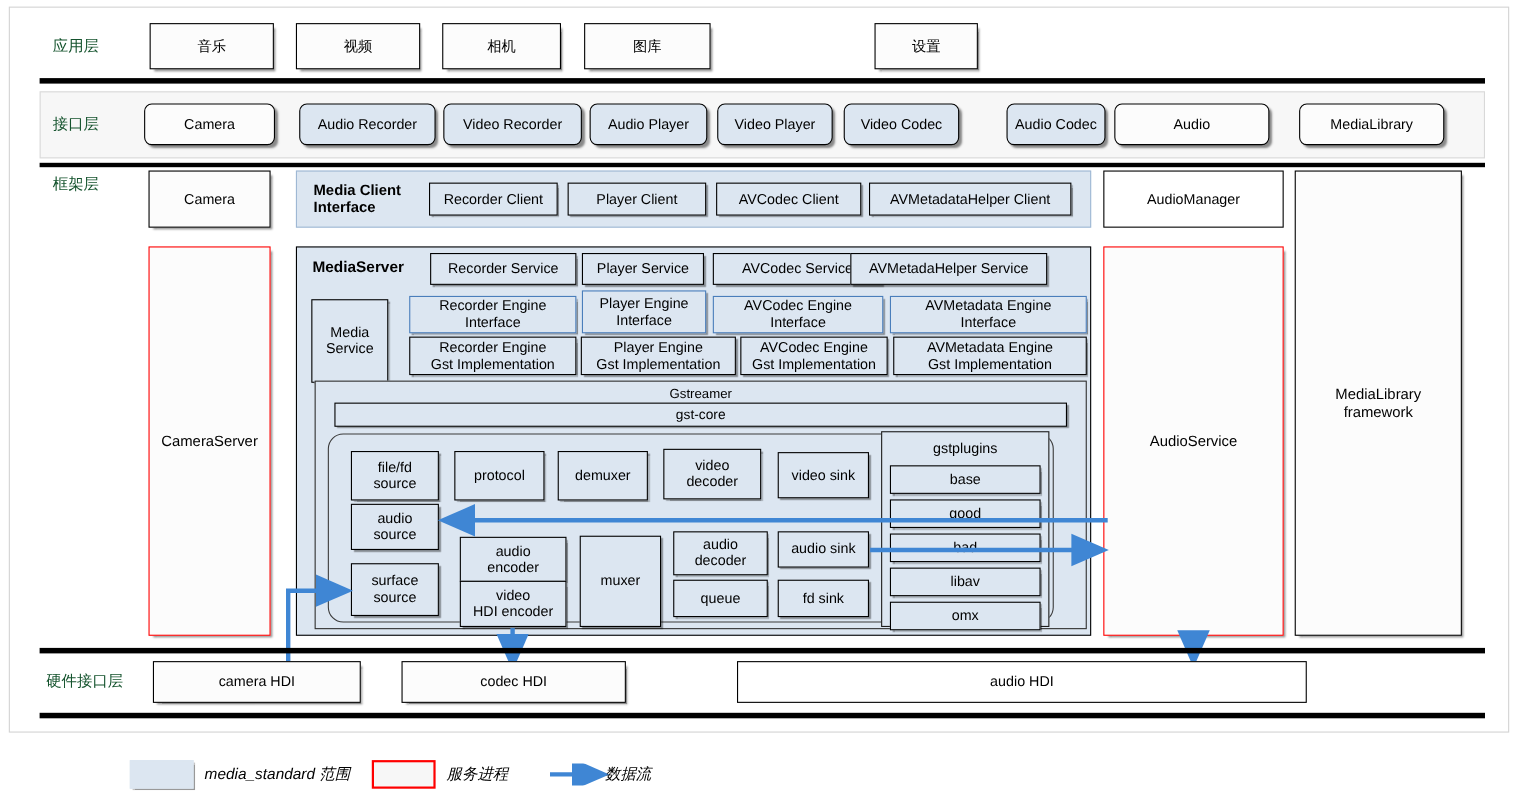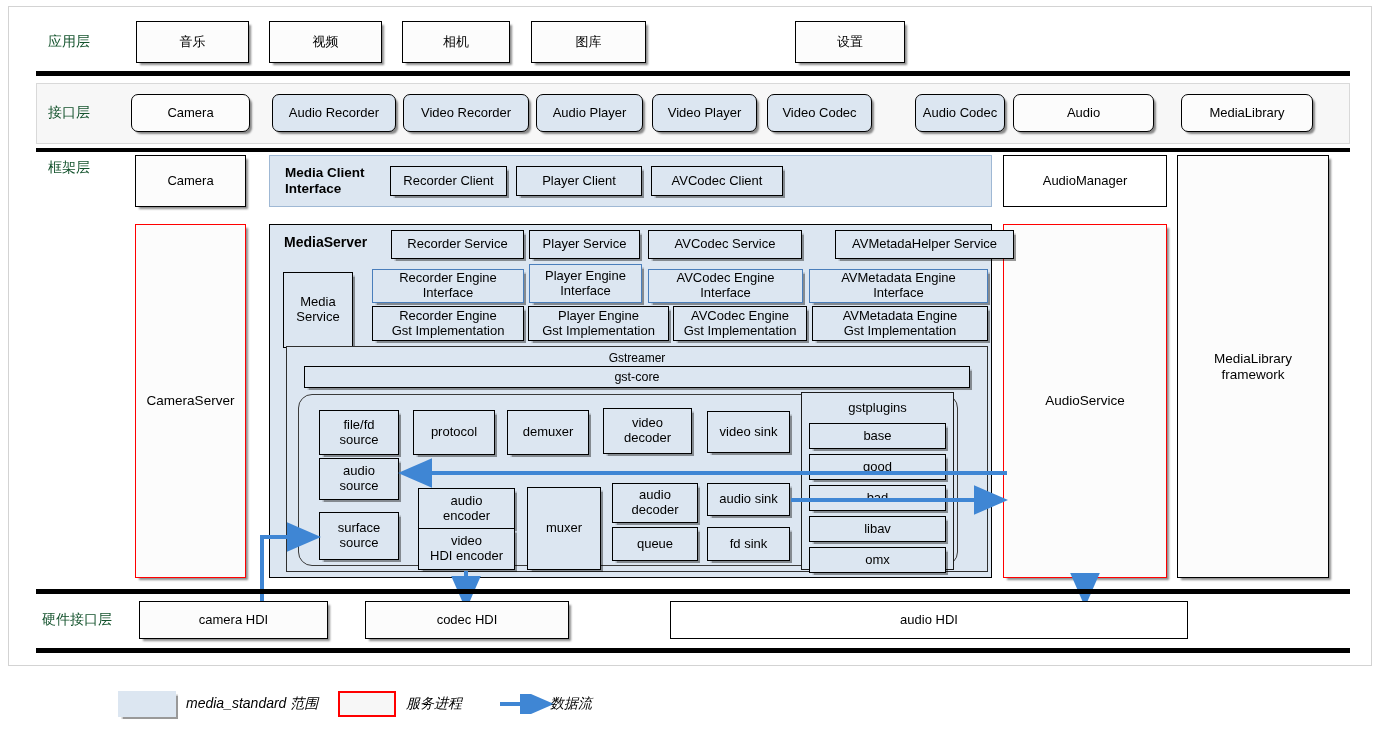--- a/index.html
+++ b/index.html
@@ -101,21 +101,21 @@
 <div id="root">
 
   <div class="outer-frame"></div>
 
   <div class="layer-label" style="left:48px; top:28px; width:78px; height:28px;">应用层</div>
 
   <div class="box white shadow" style="left:136px; top:21px; width:113px; height:42px;"><span>音乐</span></div>
   <div class="box white shadow" style="left:269px; top:21px; width:113px; height:42px;"><span>视频</span></div>
   <div class="box white shadow" style="left:402px; top:21px; width:108px; height:42px;"><span>相机</span></div>
   <div class="box white shadow" style="left:531px; top:21px; width:115px; height:42px;"><span>图库</span></div>
-  <div class="box white shadow" style="left:795px; top:21px; width:110px; height:42px;justify-content:center;"><span>设置</span></div>
+  <div class="box white shadow" style="left:795px; top:21px; width:94px; height:42px;justify-content:center;"><span>设置</span></div>
 
   <div class="hrule" style="left:36px; top:71px; width:1314px; height:5px;"></div>
 
   <div class="panel" style="left:36px; top:83px; width:1314px; height:61px;"></div>
 
   <div class="layer-label" style="left:48px; top:99px; width:78px; height:28px;">接口层</div>
 
   <div class="box white rounded shadow" style="left:131px; top:94px; width:119px; height:38px; font-size:13px;"><span>Camera</span></div>
   <div class="box blue rounded shadow" style="left:272px; top:94px; width:124px; height:38px; font-size:13px;"><span>Audio Recorder</span></div>
   <div class="box blue rounded shadow" style="left:403px; top:94px; width:126px; height:38px; font-size:13px;"><span>Video Recorder</span></div>
@@ -131,41 +131,42 @@
   <div class="layer-label" style="left:48px; top:155px; width:78px; height:26px;">框架层</div>
 
   <div class="box white shadow" style="left:135px; top:155px; width:111px; height:52px;"><span>Camera</span></div>
 
   <div class="group-blue" style="left:269px; top:155px; width:723px; height:52px;"></div>
   <div class="title-bold" style="left:285px; top:162px; width:100px; height:38px;">Media Client
 Interface</div>
   <div class="box blue shadow-sm" style="left:390px; top:166px; width:117px; height:30px; font-size:13px;"><span>Recorder Client</span></div>
   <div class="box blue shadow-sm" style="left:516px; top:166px; width:126px; height:30px; font-size:13px;"><span>Player Client</span></div>
   <div class="box blue shadow-sm" style="left:651px; top:166px; width:132px; height:30px; font-size:13px;"><span>AVCodec Client</span></div>
+  <div class="box blue shadow-sm" style="left:790px; top:166px; width:184px; height:30px; font-size:13px;"><span>AVMetadataHelper Client</span></div>
 
   <div class="box white" style="left:1003px; top:155px; width:164px; height:52px; background:#fff;"><span>AudioManager</span></div>
 
   <div class="box white shadow" style="left:1177px; top:155px; width:152px; height:423px; font-size:13.5px;"><span>MediaLibrary
 framework</span></div>
 
   <div class="box white red-border shadow" style="left:135px; top:224px; width:111px; height:354px; font-size:13.5px;"><span>CameraServer</span></div>
 
   <div class="box white red-border shadow" style="left:1003px; top:224px; width:164px; height:354px; font-size:13.5px;"><span>AudioService</span></div>
 
   <div class="group-plain red-border" style="left:269px; top:224px; width:723px; height:354px; background:#dce6f1;"></div>
 
   <div class="title-bold" style="left:284px; top:231px; width:110px; height:22px; font-size:14px;">MediaServer</div>
 
   <div class="box blue shadow-sm" style="left:283px; top:272px; width:70px; height:76px; font-size:13px;"><span>Media
 Service</span></div>
 
   <div class="box blue shadow-sm" style="left:391px; top:230px; width:133px; height:29px; font-size:13px;"><span>Recorder Service</span></div>
   <div class="box blue shadow-sm" style="left:529px; top:230px; width:111px; height:29px; font-size:13px;"><span>Player Service</span></div>
   <div class="box blue shadow-sm" style="left:648px; top:230px; width:154px; height:29px; font-size:13px;"><span>AVCodec Service</span></div>
-  <div class="box blue shadow-sm" style="left:835px; top:230px; width:179px; height:29px; font-size:13px;"><span>AVMetadaHelper Service</span></div>
+  <div class="box blue shadow-sm" style="left:773px; top:230px; width:179px; height:29px; font-size:13px;"><span>AVMetadaHelper Service</span></div>
 
   <div class="box blue blue-border shadow-sm" style="left:372px; top:269px; width:152px; height:34px; font-size:13px;"><span>Recorder Engine
 Interface</span></div>
   <div class="box blue blue-border shadow-sm" style="left:529px; top:264px; width:113px; height:39px; font-size:13px;"><span>Player Engine
 Interface</span></div>
   <div class="box blue blue-border shadow-sm" style="left:648px; top:269px; width:155px; height:34px; font-size:13px;"><span>AVCodec Engine
 Interface</span></div>
   <div class="box blue blue-border shadow-sm" style="left:809px; top:269px; width:179px; height:34px; font-size:13px;"><span>AVMetadata Engine
 Interface</span></div>
 

